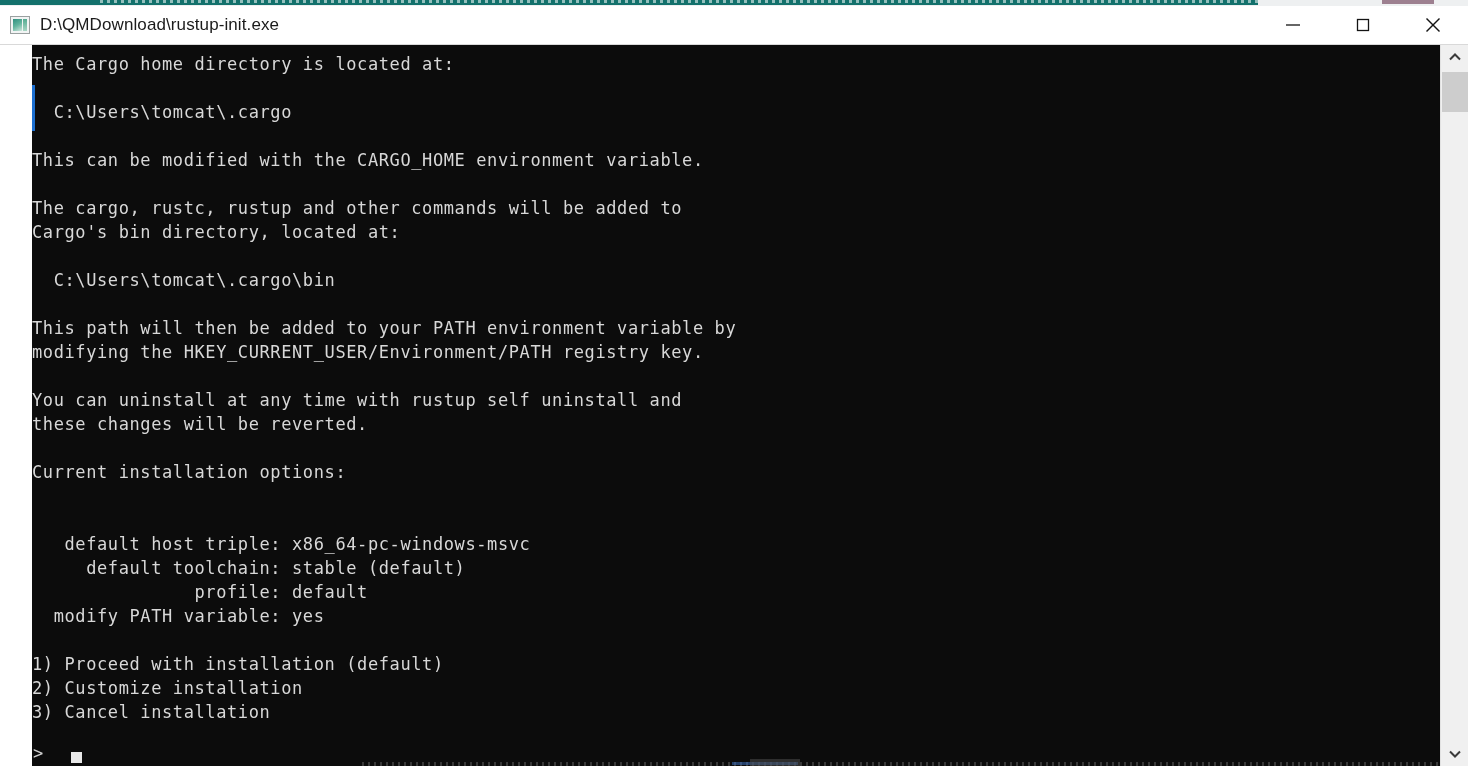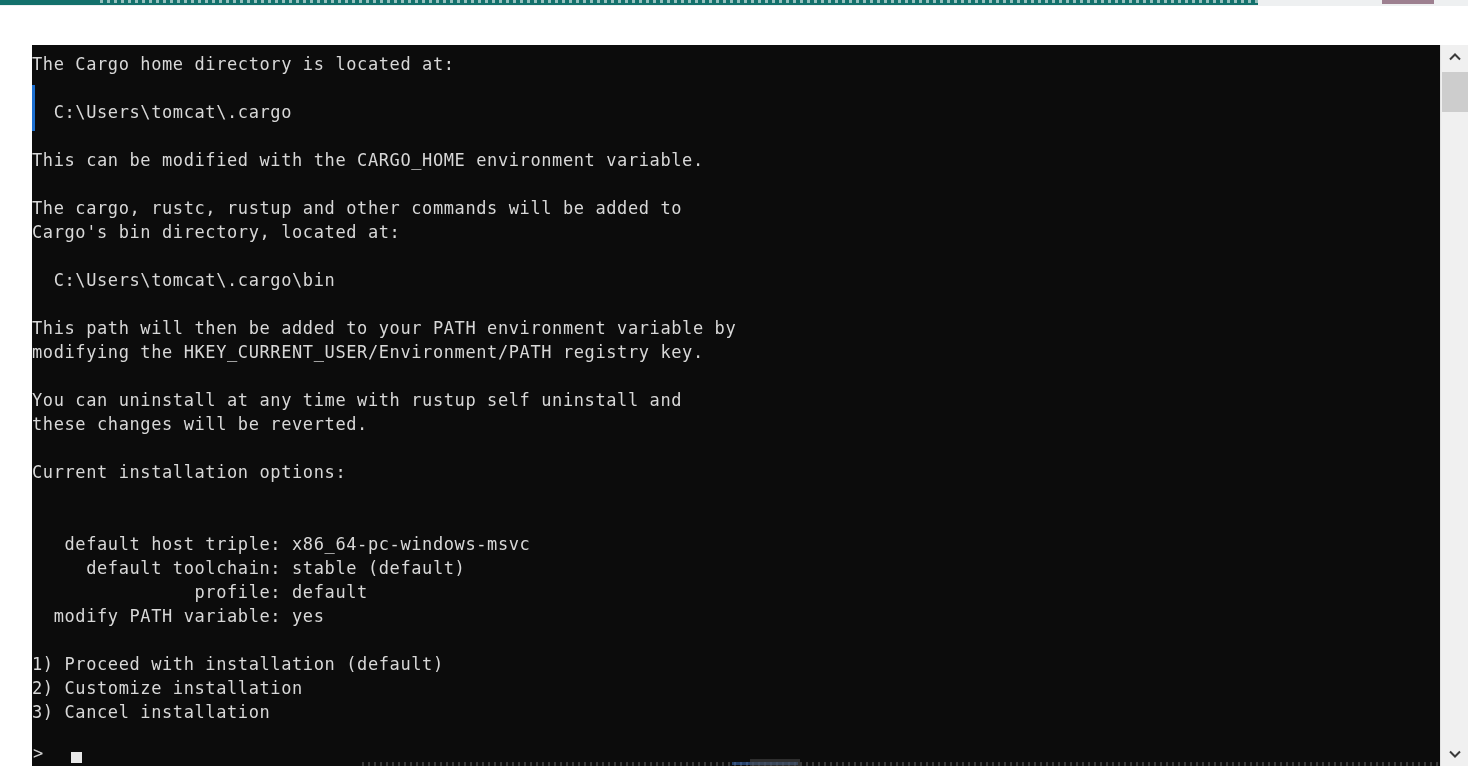--- a/index.html
+++ b/index.html
@@ -258,20 +258,46 @@
 </head>
 <body>
 
 <div id="app">
 
   <div class="bg-strip">
     <div class="bg-strip-teal"></div>
     <div class="bg-strip-accent"></div>
   </div>
 
+  <div class="titlebar">
+    <div class="title-icon">
+      <div class="sq-a"></div>
+      <div class="sq-b"></div>
+    </div>
+    <div class="title-text">D:\QMDownload\rustup-init.exe</div>
+
+    <div class="win-controls">
+      <button class="win-btn">
+        <svg width="22" height="22" viewBox="0 0 22 22">
+          <line x1="4" y1="11" x2="18" y2="11" stroke="#141414" stroke-width="1.3"></line>
+        </svg>
+      </button>
+      <button class="win-btn">
+        <svg width="22" height="22" viewBox="0 0 22 22">
+          <rect x="5.5" y="5.5" width="11" height="11" fill="none" stroke="#141414" stroke-width="1.3"></rect>
+        </svg>
+      </button>
+      <button class="win-btn">
+        <svg width="24" height="24" viewBox="0 0 24 24">
+          <line x1="5.5" y1="5.5" x2="18.5" y2="18.5" stroke="#141414" stroke-width="1.4"></line>
+          <line x1="18.5" y1="5.5" x2="5.5" y2="18.5" stroke="#141414" stroke-width="1.4"></line>
+        </svg>
+      </button>
+    </div>
+  </div>
 
   <div class="console">
     <div class="console-left-accent"></div>
     <pre class="console-text">The Cargo home directory is located at:
 
   C:\Users\tomcat\.cargo
 
 This can be modified with the CARGO_HOME environment variable.
 
 The cargo, rustc, rustup and other commands will be added to

